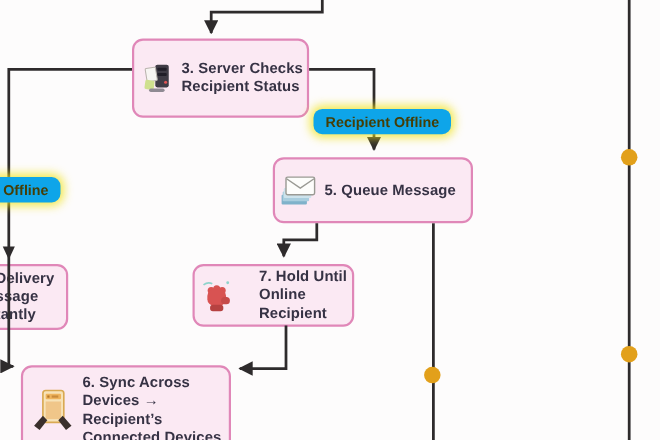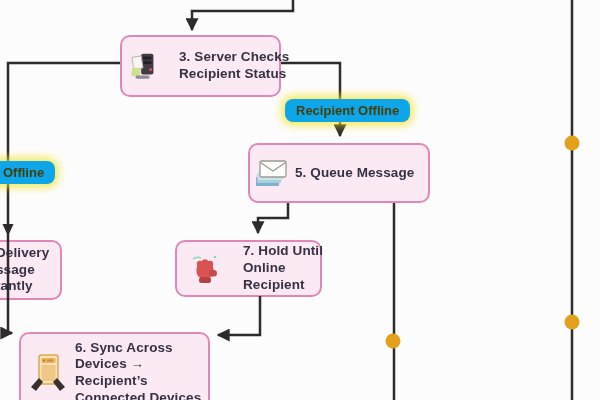--- a/index.html
+++ b/index.html
@@ -15,23 +15,23 @@
     border:2px solid #e087b8;
     border-radius:10px;
     display:flex; align-items:center;
     box-sizing:border-box;
     color:#363244;
     font-weight:700; font-size:13.5px; line-height:1.24;
     letter-spacing:.1px;
   }
   .node .icon{flex:0 0 auto; display:flex; align-items:center; justify-content:center;}
   .node .ntext{white-space:nowrap;}
-  .node-server{left:120px; top:35px;  width:161px; height:62px; padding:4px 6px; gap:19px;justify-content:space-between;}
+  .node-server{left:120px; top:35px;  width:161px; height:72px; padding:4px 6px; gap:5px;justify-content:space-between;}
   .node-queue {left:248px; top:143px; width:182px; height:60px; padding:0 4px; gap:5px;}
-  .node-hold  {left:175px; top:240px; width:147px; height:57px; padding:4px 12px; gap:22px;}
+  .node-hold  {left:175px; top:240px; width:147px; height:57px; padding:4px 12px; gap:22px;justify-content:center;}
   .node-sync  {left:19px;  top:332px; width:191px; height:82px; padding:4px 6px; gap:6px;}
   .node-deliver{left:-46px; top:240px; width:108px; height:60px; padding:4px 6px; justify-content:flex-end;}
   .node-deliver .ntext{width:58px; text-align:left;}
   .ylabel{
     position:absolute; z-index:3;
     background:#0ea5e9; color:#453e06;
     font-weight:700; font-size:13px; white-space:nowrap;
     padding:4px 11px; border-radius:8px;
     box-shadow:0 0 9px 3px rgba(240,228,30,.8);
   }

